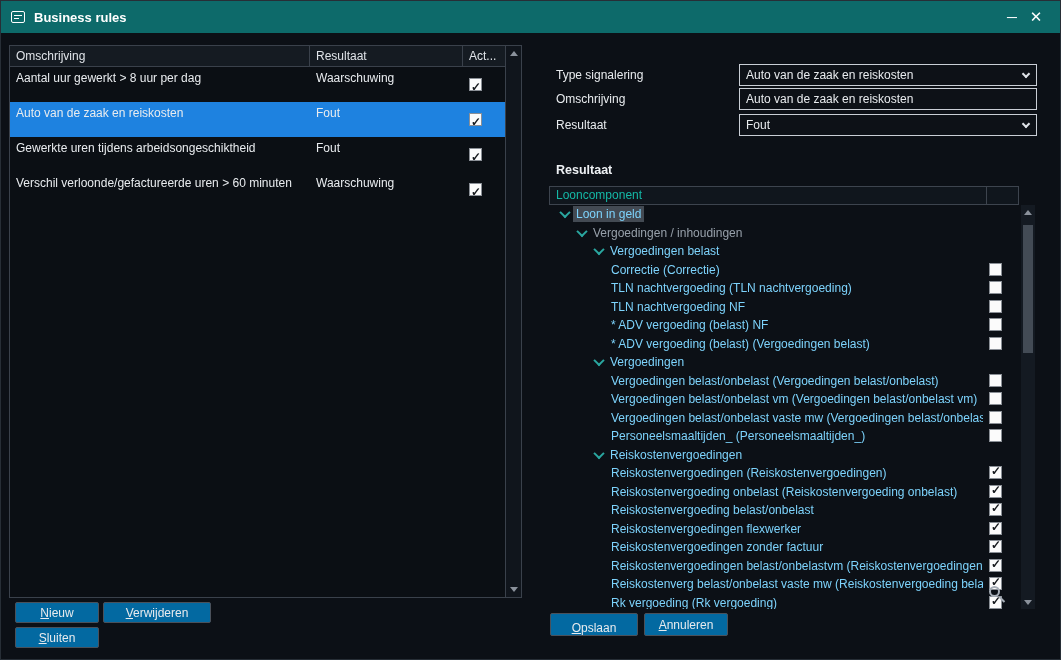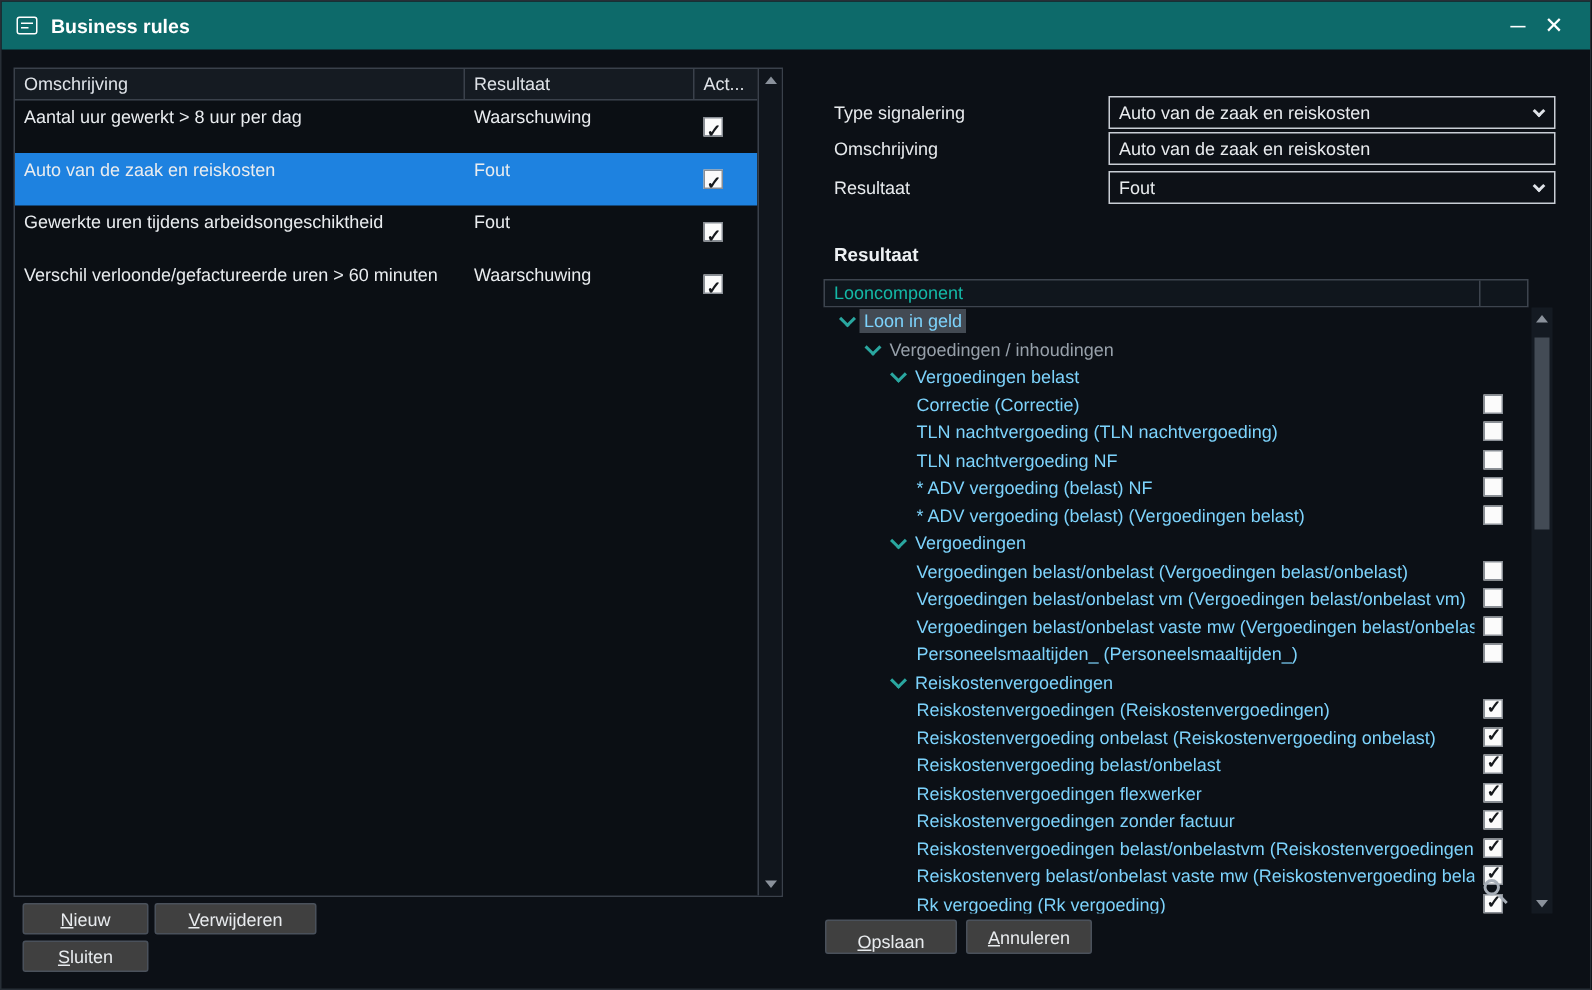--- a/index.html
+++ b/index.html
@@ -34,21 +34,21 @@
   .cb { width:13px; height:13px; background:#fbfbfb; border:1px solid #8a8f96; display:inline-block; position:relative; flex:0 0 auto; }
   .cb.checked::after { content:"✓"; position:absolute; left:1px; top:-3px; font-size:12px; font-weight:bold; color:#15181c; }
 
   
   .vscroll { width:16px; background:#10151c; border-left:1px solid #3a414b; display:flex; flex-direction:column; justify-content:space-between; position:relative; }
   .sb-btn { height:15px; display:flex; align-items:center; justify-content:center; }
   .tri-up   { width:0; height:0; border-left:4px solid transparent; border-right:4px solid transparent; border-bottom:5px solid #8a919b; }
   .tri-down { width:0; height:0; border-left:4px solid transparent; border-right:4px solid transparent; border-top:5px solid #8a919b; }
 
   
-  .btn { position:absolute; background:#404040; border:1px solid #4a515b; border-radius:2px; color:#e8ebee; font-size:12px; display:flex; align-items:center; justify-content:center; cursor:default; }
+  .btn { position:absolute; background:#0369a1; border:1px solid #4a515b; border-radius:2px; color:#e8ebee; font-size:12px; display:flex; align-items:center; justify-content:center; cursor:default; }
   #btn-nieuw       { left:14px;  top:601px; width:84px; height:21px; }
   #btn-verwijderen { left:102px; top:601px; width:108px; height:21px; }
   #btn-sluiten     { left:14px;  top:626px; width:84px; height:21px; }
   #btn-opslaan     { left:549px; top:612px; width:88px; height:23px;align-items:flex-end; }
   #btn-annuleren   { left:643px; top:612px; width:84px; height:23px; }
 
   
   .flabel { position:absolute; left:555px; height:22px; line-height:22px; color:#e8ebee; font-size:12px; white-space:nowrap; }
   .ctrl { position:absolute; left:738px; width:298px; height:22px; background:#0d1117; border:1px solid #c9ced5; color:#e8ebee; font-size:12px; }
   .select { display:flex; align-items:center; padding:0 20px 0 6px; position:absolute; }

